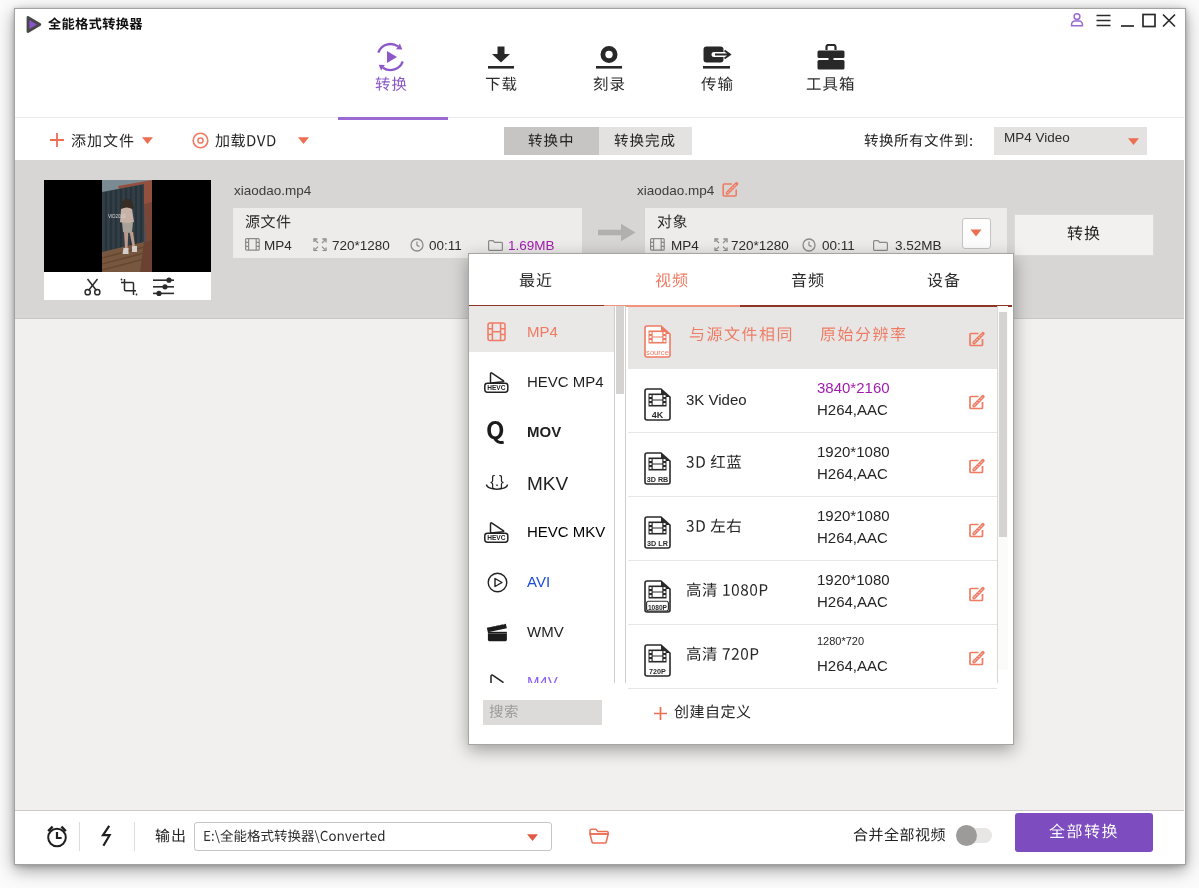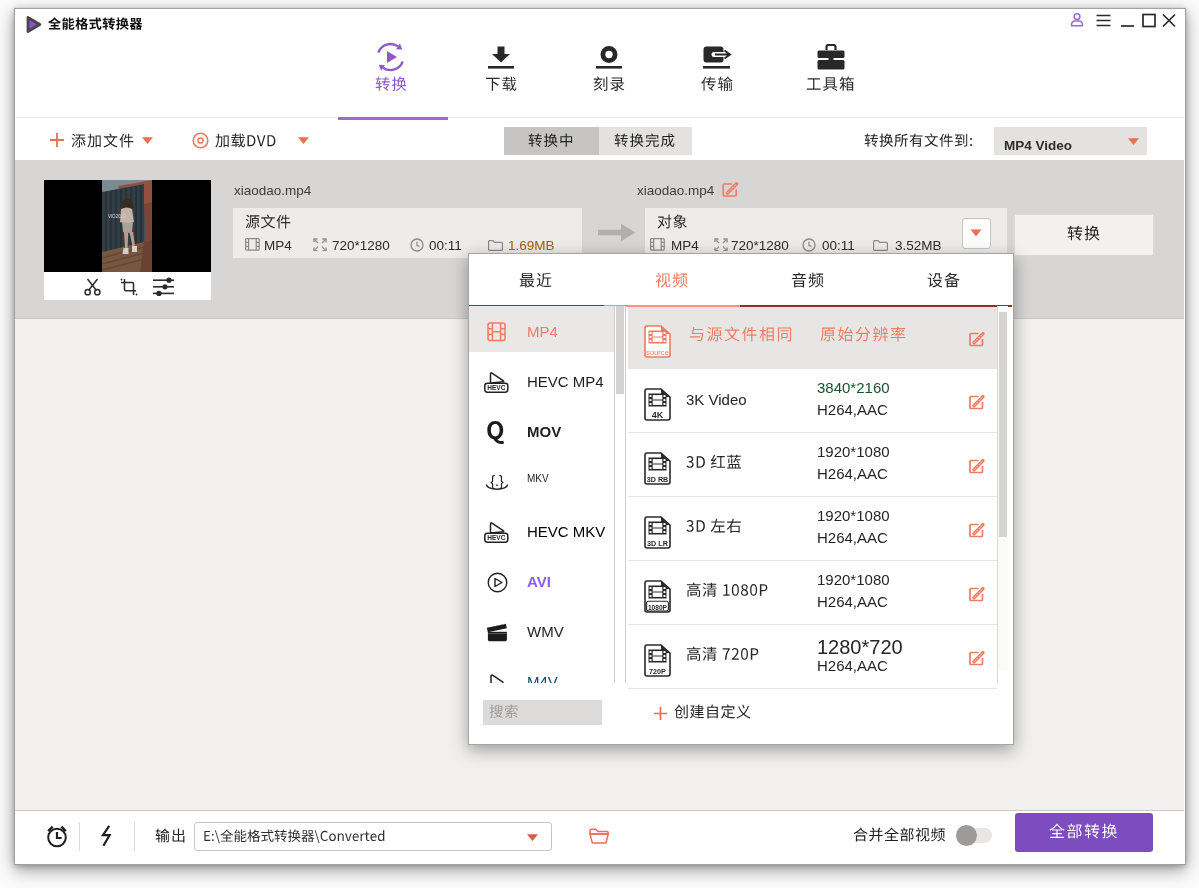--- a/index.html
+++ b/index.html
@@ -95,21 +95,21 @@
       <path transform="translate(0,12.76)" d="M1.2 -4.8C1.3 -4.9 1.7 -5.0 2.2 -5.0H3.5V-2.9L0.6 -2.4L0.8 -1.4L3.5 -1.9V1.1H4.6V-2.1L6.5 -2.5L6.5 -3.4L4.6 -3.1V-5.0H6.1V-6.0H4.6V-8.2H3.5V-6.0H2.1C2.6 -7.0 3.0 -8.2 3.4 -9.5H6.0V-10.5H3.7C3.8 -11.0 3.9 -11.5 4.1 -12.0L3.0 -12.2C2.9 -11.6 2.8 -11.0 2.7 -10.5H0.7V-9.5H2.4C2.1 -8.3 1.7 -7.3 1.6 -6.9C1.3 -6.3 1.1 -5.8 0.8 -5.8C1.0 -5.5 1.1 -5.0 1.2 -4.8ZM6.2 -7.8V-6.7H8.3C8.0 -5.7 7.7 -4.8 7.4 -4.0H11.6C11.1 -3.3 10.5 -2.4 9.9 -1.7C9.4 -2.0 8.9 -2.3 8.4 -2.6L7.7 -1.9C9.2 -1.0 10.9 0.3 11.7 1.2L12.5 0.3C12.0 -0.1 11.4 -0.6 10.7 -1.1C11.6 -2.3 12.6 -3.7 13.4 -4.7L12.6 -5.1L12.4 -5.0H8.9L9.4 -6.7H13.9V-7.8H9.7L10.2 -9.5H13.4V-10.5H10.5L10.9 -12.0L9.8 -12.2L9.4 -10.5H6.7V-9.5H9.1L8.6 -7.8Z M17.9 -12.2V-9.3H16.2V-8.2H17.9V-5.0C17.2 -4.8 16.5 -4.6 16.0 -4.5L16.3 -3.4L17.9 -3.9V-0.2C17.9 0.0 17.8 0.1 17.6 0.1C17.5 0.1 17.0 0.1 16.4 0.1C16.6 0.4 16.7 0.8 16.8 1.1C17.6 1.1 18.1 1.1 18.5 0.9C18.8 0.7 19.0 0.4 19.0 -0.2V-4.3L20.5 -4.8L20.3 -5.8L19.0 -5.3V-8.2H20.3V-9.3H19.0V-12.2ZM23.3 -10.0H26.3C26.0 -9.5 25.5 -8.9 25.1 -8.5H22.1C22.6 -9.0 22.9 -9.5 23.3 -10.0ZM20.3 -4.2V-3.2H23.8C23.3 -2.0 22.1 -0.7 19.5 0.4C19.8 0.6 20.1 1.0 20.3 1.2C22.7 0.0 24.0 -1.3 24.7 -2.7C25.6 -1.0 27.1 0.4 28.9 1.1C29.0 0.9 29.3 0.5 29.6 0.2C27.8 -0.4 26.3 -1.7 25.5 -3.2H29.3V-4.2H28.3V-8.5H26.4C26.9 -9.1 27.5 -9.8 27.9 -10.5L27.1 -11.0L27.0 -10.9H23.8C24.0 -11.3 24.2 -11.6 24.4 -12.0L23.3 -12.2C22.8 -11.0 21.8 -9.4 20.4 -8.3C20.6 -8.1 21.0 -7.8 21.1 -7.5L21.4 -7.8V-4.2ZM22.4 -4.2V-7.6H24.4V-6.1C24.4 -5.5 24.3 -4.9 24.2 -4.2ZM27.2 -4.2H25.2C25.4 -4.9 25.4 -5.5 25.4 -6.1V-7.6H27.2Z M37.6 -12.2V-9.6H32.4V-2.7H33.5V-3.6H37.6V1.1H38.8V-3.6H43.0V-2.8H44.1V-9.6H38.8V-12.2ZM33.5 -4.7V-8.5H37.6V-4.7ZM43.0 -4.7H38.8V-8.5H43.0Z" fill="#222"></path>
     </svg>
     <div style="position:absolute;left:599px;top:127px;width:93px;height:28px;background:#e3e2e1"></div>
     <svg style="position:absolute;left:614.0px;top:133.0px;overflow:visible" width="63" height="19">
       <path transform="translate(0,12.76)" d="M1.2 -4.8C1.3 -4.9 1.7 -5.0 2.2 -5.0H3.5V-2.9L0.6 -2.4L0.8 -1.4L3.5 -1.9V1.1H4.6V-2.1L6.5 -2.5L6.5 -3.4L4.6 -3.1V-5.0H6.1V-6.0H4.6V-8.2H3.5V-6.0H2.1C2.6 -7.0 3.0 -8.2 3.4 -9.5H6.0V-10.5H3.7C3.8 -11.0 3.9 -11.5 4.1 -12.0L3.0 -12.2C2.9 -11.6 2.8 -11.0 2.7 -10.5H0.7V-9.5H2.4C2.1 -8.3 1.7 -7.3 1.6 -6.9C1.3 -6.3 1.1 -5.8 0.8 -5.8C1.0 -5.5 1.1 -5.0 1.2 -4.8ZM6.2 -7.8V-6.7H8.3C8.0 -5.7 7.7 -4.8 7.4 -4.0H11.6C11.1 -3.3 10.5 -2.4 9.9 -1.7C9.4 -2.0 8.9 -2.3 8.4 -2.6L7.7 -1.9C9.2 -1.0 10.9 0.3 11.7 1.2L12.5 0.3C12.0 -0.1 11.4 -0.6 10.7 -1.1C11.6 -2.3 12.6 -3.7 13.4 -4.7L12.6 -5.1L12.4 -5.0H8.9L9.4 -6.7H13.9V-7.8H9.7L10.2 -9.5H13.4V-10.5H10.5L10.9 -12.0L9.8 -12.2L9.4 -10.5H6.7V-9.5H9.1L8.6 -7.8Z M17.9 -12.2V-9.3H16.2V-8.2H17.9V-5.0C17.2 -4.8 16.5 -4.6 16.0 -4.5L16.3 -3.4L17.9 -3.9V-0.2C17.9 0.0 17.8 0.1 17.6 0.1C17.5 0.1 17.0 0.1 16.4 0.1C16.6 0.4 16.7 0.8 16.8 1.1C17.6 1.1 18.1 1.1 18.5 0.9C18.8 0.7 19.0 0.4 19.0 -0.2V-4.3L20.5 -4.8L20.3 -5.8L19.0 -5.3V-8.2H20.3V-9.3H19.0V-12.2ZM23.3 -10.0H26.3C26.0 -9.5 25.5 -8.9 25.1 -8.5H22.1C22.6 -9.0 22.9 -9.5 23.3 -10.0ZM20.3 -4.2V-3.2H23.8C23.3 -2.0 22.1 -0.7 19.5 0.4C19.8 0.6 20.1 1.0 20.3 1.2C22.7 0.0 24.0 -1.3 24.7 -2.7C25.6 -1.0 27.1 0.4 28.9 1.1C29.0 0.9 29.3 0.5 29.6 0.2C27.8 -0.4 26.3 -1.7 25.5 -3.2H29.3V-4.2H28.3V-8.5H26.4C26.9 -9.1 27.5 -9.8 27.9 -10.5L27.1 -11.0L27.0 -10.9H23.8C24.0 -11.3 24.2 -11.6 24.4 -12.0L23.3 -12.2C22.8 -11.0 21.8 -9.4 20.4 -8.3C20.6 -8.1 21.0 -7.8 21.1 -7.5L21.4 -7.8V-4.2ZM22.4 -4.2V-7.6H24.4V-6.1C24.4 -5.5 24.3 -4.9 24.2 -4.2ZM27.2 -4.2H25.2C25.4 -4.9 25.4 -5.5 25.4 -6.1V-7.6H27.2Z M34.3 -7.9V-6.9H42.2V-7.9ZM31.8 -5.2V-4.2H35.7C35.5 -1.6 34.9 -0.4 31.6 0.3C31.8 0.5 32.1 0.9 32.2 1.2C35.8 0.4 36.6 -1.2 36.8 -4.2H39.4V-0.6C39.4 0.6 39.7 0.9 41.1 0.9C41.3 0.9 43.0 0.9 43.3 0.9C44.4 0.9 44.7 0.4 44.9 -1.6C44.6 -1.7 44.1 -1.8 43.9 -2.0C43.8 -0.3 43.7 -0.1 43.2 -0.1C42.8 -0.1 41.5 -0.1 41.2 -0.1C40.6 -0.1 40.5 -0.1 40.5 -0.6V-4.2H44.7V-5.2ZM37.1 -12.0C37.4 -11.5 37.6 -11.0 37.8 -10.5H32.2V-7.3H33.3V-9.5H43.2V-7.3H44.3V-10.5H39.1C38.9 -11.0 38.5 -11.8 38.2 -12.3Z M54.4 -12.2C54.4 -11.3 54.4 -10.5 54.5 -9.7H48.4V-5.6C48.4 -3.8 48.2 -1.2 47.0 0.5C47.3 0.7 47.7 1.0 47.9 1.3C49.3 -0.7 49.5 -3.6 49.5 -5.6V-5.7H52.1C52.1 -3.2 52.0 -2.3 51.8 -2.1C51.7 -2.0 51.6 -1.9 51.4 -1.9C51.1 -1.9 50.5 -1.9 49.8 -2.0C50.0 -1.7 50.1 -1.3 50.1 -1.0C50.8 -0.9 51.5 -0.9 51.9 -1.0C52.3 -1.0 52.5 -1.1 52.7 -1.4C53.1 -1.8 53.1 -3.0 53.2 -6.3C53.2 -6.4 53.2 -6.7 53.2 -6.7H49.5V-8.7H54.5C54.7 -6.3 55.1 -4.2 55.6 -2.5C54.6 -1.4 53.5 -0.5 52.2 0.2C52.5 0.4 52.9 0.9 53.0 1.1C54.2 0.4 55.2 -0.4 56.0 -1.3C56.7 0.2 57.6 1.1 58.7 1.1C59.8 1.1 60.2 0.3 60.4 -2.1C60.1 -2.2 59.7 -2.5 59.5 -2.7C59.4 -0.8 59.2 -0.1 58.8 -0.1C58.0 -0.1 57.4 -0.9 56.9 -2.3C57.9 -3.7 58.8 -5.4 59.4 -7.2L58.3 -7.5C57.9 -6.1 57.2 -4.7 56.4 -3.6C56.1 -5.0 55.8 -6.7 55.6 -8.7H60.3V-9.7H55.6C55.5 -10.5 55.5 -11.3 55.5 -12.2ZM56.2 -11.5C57.2 -11.0 58.3 -10.2 58.8 -9.7L59.5 -10.5C58.9 -11.0 57.8 -11.7 56.9 -12.1Z" fill="#222"></path>
     </svg>
     <svg style="position:absolute;left:864.0px;top:133.0px;overflow:visible" width="111" height="19">
       <path transform="translate(0,12.76)" d="M1.2 -4.8C1.3 -4.9 1.7 -5.0 2.2 -5.0H3.5V-2.9L0.6 -2.4L0.8 -1.4L3.5 -1.9V1.1H4.6V-2.1L6.5 -2.5L6.5 -3.4L4.6 -3.1V-5.0H6.1V-6.0H4.6V-8.2H3.5V-6.0H2.1C2.6 -7.0 3.0 -8.2 3.4 -9.5H6.0V-10.5H3.7C3.8 -11.0 3.9 -11.5 4.1 -12.0L3.0 -12.2C2.9 -11.6 2.8 -11.0 2.7 -10.5H0.7V-9.5H2.4C2.1 -8.3 1.7 -7.3 1.6 -6.9C1.3 -6.3 1.1 -5.8 0.8 -5.8C1.0 -5.5 1.1 -5.0 1.2 -4.8ZM6.2 -7.8V-6.7H8.3C8.0 -5.7 7.7 -4.8 7.4 -4.0H11.6C11.1 -3.3 10.5 -2.4 9.9 -1.7C9.4 -2.0 8.9 -2.3 8.4 -2.6L7.7 -1.9C9.2 -1.0 10.9 0.3 11.7 1.2L12.5 0.3C12.0 -0.1 11.4 -0.6 10.7 -1.1C11.6 -2.3 12.6 -3.7 13.4 -4.7L12.6 -5.1L12.4 -5.0H8.9L9.4 -6.7H13.9V-7.8H9.7L10.2 -9.5H13.4V-10.5H10.5L10.9 -12.0L9.8 -12.2L9.4 -10.5H6.7V-9.5H9.1L8.6 -7.8Z M17.4 -12.2V-9.3H15.7V-8.2H17.4V-5.0C16.7 -4.8 16.0 -4.6 15.5 -4.5L15.8 -3.4L17.4 -3.9V-0.2C17.4 0.0 17.3 0.1 17.1 0.1C17.0 0.1 16.5 0.1 15.9 0.1C16.1 0.4 16.2 0.8 16.3 1.1C17.1 1.1 17.6 1.1 18.0 0.9C18.3 0.7 18.5 0.4 18.5 -0.2V-4.3L20.0 -4.8L19.8 -5.8L18.5 -5.3V-8.2H19.8V-9.3H18.5V-12.2ZM22.8 -10.0H25.8C25.5 -9.5 25.0 -8.9 24.6 -8.5H21.6C22.1 -9.0 22.4 -9.5 22.8 -10.0ZM19.8 -4.2V-3.2H23.3C22.8 -2.0 21.6 -0.7 19.0 0.4C19.3 0.6 19.6 1.0 19.8 1.2C22.2 0.0 23.5 -1.3 24.2 -2.7C25.1 -1.0 26.6 0.4 28.4 1.1C28.5 0.9 28.8 0.5 29.1 0.2C27.3 -0.4 25.8 -1.7 25.0 -3.2H28.8V-4.2H27.8V-8.5H25.9C26.4 -9.1 27.0 -9.8 27.4 -10.5L26.6 -11.0L26.5 -10.9H23.3C23.5 -11.3 23.7 -11.6 23.9 -12.0L22.8 -12.2C22.3 -11.0 21.3 -9.4 19.9 -8.3C20.1 -8.1 20.5 -7.8 20.6 -7.5L20.9 -7.8V-4.2ZM21.9 -4.2V-7.6H23.9V-6.1C23.9 -5.5 23.8 -4.9 23.7 -4.2ZM26.7 -4.2H24.7C24.9 -4.9 24.9 -5.5 24.9 -6.1V-7.6H26.7Z M37.7 -10.7V-5.9C37.7 -3.9 37.6 -1.3 35.9 0.5C36.1 0.6 36.5 1.0 36.7 1.2C38.6 -0.7 38.9 -3.7 38.9 -5.9V-6.2H41.1V1.1H42.2V-6.2H43.9V-7.3H38.9V-9.9C40.5 -10.2 42.4 -10.6 43.6 -11.1L42.9 -12.0C41.7 -11.5 39.6 -11.0 37.7 -10.7ZM32.5 -5.2V-5.7V-7.6H35.4V-5.2ZM36.4 -11.9C35.2 -11.4 33.2 -11.0 31.4 -10.7V-5.7C31.4 -3.8 31.3 -1.3 30.4 0.5C30.7 0.6 31.1 1.0 31.3 1.2C32.1 -0.3 32.4 -2.4 32.5 -4.2H36.4V-8.5H32.5V-9.9C34.1 -10.1 35.9 -10.5 37.1 -11.0Z M50.7 -12.2C50.5 -11.6 50.3 -10.9 50.0 -10.3H45.9V-9.3H49.6C48.7 -7.4 47.3 -5.6 45.6 -4.4C45.8 -4.2 46.1 -3.8 46.3 -3.6C47.2 -4.2 48.0 -5.0 48.7 -5.9V1.1H49.8V-1.7H55.8V-0.2C55.8 0.0 55.8 0.1 55.5 0.1C55.3 0.1 54.4 0.1 53.4 0.1C53.6 0.4 53.7 0.8 53.8 1.1C55.0 1.1 55.8 1.1 56.3 1.0C56.8 0.8 56.9 0.4 56.9 -0.2V-7.6H49.9C50.2 -8.1 50.5 -8.7 50.8 -9.3H58.6V-10.3H51.2C51.4 -10.8 51.6 -11.4 51.8 -11.9ZM49.8 -4.2H55.8V-2.7H49.8ZM49.8 -5.1V-6.6H55.8V-5.1Z M66.1 -11.9C66.6 -11.2 67.0 -10.3 67.2 -9.7L68.4 -10.0C68.2 -10.6 67.7 -11.6 67.3 -12.3ZM60.7 -9.6V-8.6H63.0C63.8 -6.4 65.0 -4.5 66.5 -2.9C64.9 -1.6 62.9 -0.6 60.5 0.1C60.7 0.4 61.1 0.9 61.2 1.1C63.6 0.3 65.6 -0.7 67.3 -2.1C68.9 -0.7 70.9 0.4 73.3 1.1C73.5 0.8 73.8 0.3 74.0 0.1C71.7 -0.5 69.7 -1.6 68.1 -2.9C69.6 -4.4 70.7 -6.3 71.5 -8.6H73.8V-9.6ZM67.3 -3.7C65.9 -5.0 64.9 -6.7 64.1 -8.6H70.3C69.6 -6.6 68.6 -5.0 67.3 -3.7Z M79.6 -4.9V-3.9H83.8V1.2H84.8V-3.9H88.8V-4.9H84.8V-8.1H88.2V-9.2H84.8V-12.0H83.8V-9.2H81.8C82.0 -9.9 82.2 -10.6 82.3 -11.2L81.3 -11.5C80.9 -9.6 80.3 -7.7 79.5 -6.5C79.7 -6.4 80.2 -6.1 80.4 -5.9C80.8 -6.5 81.2 -7.3 81.5 -8.1H83.8V-4.9ZM78.9 -12.1C78.1 -9.9 76.8 -7.8 75.5 -6.3C75.7 -6.1 76.0 -5.5 76.1 -5.3C76.6 -5.8 77.0 -6.3 77.4 -7.0V1.1H78.5V-8.7C79.0 -9.7 79.5 -10.7 79.9 -11.8Z M99.3 -10.9V-2.1H100.3V-10.9ZM102.2 -11.9V-0.5C102.2 -0.3 102.1 -0.2 101.8 -0.2C101.6 -0.2 100.8 -0.2 99.9 -0.2C100.1 0.1 100.3 0.6 100.4 0.9C101.4 0.9 102.2 0.8 102.6 0.6C103.1 0.5 103.2 0.1 103.2 -0.5V-11.9ZM90.9 -0.6 91.1 0.4C93.1 0.1 95.8 -0.5 98.4 -1.0L98.3 -1.9L95.3 -1.4V-3.6H98.2V-4.6H95.3V-6.2H94.3V-4.6H91.4V-3.6H94.3V-1.2ZM91.7 -6.4C92.1 -6.5 92.6 -6.6 97.1 -7.0C97.4 -6.7 97.5 -6.4 97.7 -6.1L98.5 -6.7C98.1 -7.5 97.1 -8.8 96.3 -9.8L95.5 -9.3C95.9 -8.9 96.2 -8.4 96.6 -7.9L92.9 -7.6C93.5 -8.3 94.1 -9.3 94.6 -10.3H98.5V-11.2H91.0V-10.3H93.3C92.9 -9.2 92.3 -8.3 92.1 -8.0C91.8 -7.7 91.6 -7.4 91.4 -7.4C91.5 -7.1 91.7 -6.6 91.7 -6.4Z M107.0 -5.7C107.5 -5.7 108.0 -6.1 108.0 -6.7C108.0 -7.3 107.5 -7.7 107.0 -7.7C106.5 -7.7 106.1 -7.3 106.1 -6.7C106.1 -6.1 106.5 -5.7 107.0 -5.7ZM107.0 0.2C107.5 0.2 108.0 -0.2 108.0 -0.8C108.0 -1.4 107.5 -1.8 107.0 -1.8C106.5 -1.8 106.1 -1.4 106.1 -0.8C106.1 -0.2 106.5 0.2 107.0 0.2Z" fill="#222"></path>
     </svg>
     <div style="position:absolute;left:994px;top:127px;width:153px;height:28px;background:#e3e2e1"></div>
-    <div style="position:absolute;left:1004px;top:138px;font-size:13.5px;color:#2e2e2e;font-weight:700;letter-spacing:0;white-space:nowrap;line-height:1.2">MP4 Video</div>
+    <div style="position:absolute;left:1004px;top:130px;font-size:13.5px;color:#2e2e2e;font-weight:400;letter-spacing:0;white-space:nowrap;line-height:1.2">MP4 Video</div>
     <svg style="position:absolute;left:1127px;top:137px;" width="13" height="9" viewBox="0 0 13 9">
       <path d="M1 1.2 L6.5 8 L12 1.2 Z" fill="#ec6e53"></path>
     </svg>
     <div style="position:absolute;left:15px;top:160px;width:1169px;height:158px;background:#d7d6d5"></div>
     <div style="position:absolute;left:15px;top:318px;width:1169px;height:1px;background:#c8c7c6"></div>
     <div style="position:absolute;left:15px;top:319px;width:1169px;height:492px;background:#f1f0ef"></div>
     <div style="position:absolute;left:44px;top:180px;width:167px;height:92px;background:#000"></div>
     <svg style="position:absolute;left:102px;top:180px;" width="50" height="92" viewBox="0 0 50 92">
       <rect width="50" height="92" fill="#46525a"></rect>
       <path d="M0 0 H50 V6 L0 14 Z" fill="#7b8b94"></path>
@@ -180,21 +180,21 @@
     </svg>
     <div style="position:absolute;left:332px;top:238px;font-size:13.5px;color:#2c2c2c">720*1280</div>
     <svg style="position:absolute;left:410px;top:238px;" width="14" height="14" viewBox="0 0 14 14">
       <circle cx="7" cy="7" r="6" fill="none" stroke="#8b8a89" stroke-width="1.3"></circle>
       <path d="M7 3.4 V7.4 L9.6 8.6" fill="none" stroke="#8b8a89" stroke-width="1.2"></path>
     </svg>
     <div style="position:absolute;left:429px;top:238px;font-size:13.5px;color:#2c2c2c">00:11</div>
     <svg style="position:absolute;left:488px;top:239px;" width="15" height="12" viewBox="0 0 15 12">
       <path d="M0.6 2.6 a1 1 0 0 1 1-1 h3.4 l1.6 1.8 h6.8 a1 1 0 0 1 1 1 v6 a1 1 0 0 1 -1 1 H1.6 a1 1 0 0 1 -1-1 Z" fill="none" stroke="#8b8a89" stroke-width="1.2"></path>
     </svg>
-    <div style="position:absolute;left:508px;top:238px;font-size:13.5px;color:#a16207">1.69MB</div>
+    <div style="position:absolute;left:508px;top:238px;font-size:13.5px;color:#a21caf">1.69MB</div>
     <div style="position:absolute;left:645px;top:208px;width:362px;height:50px;background:#edeceb"></div>
     <svg style="position:absolute;left:657.0px;top:214.0px;overflow:visible" width="32" height="20">
       <path transform="translate(0,13.20)" d="M7.5 -5.9C8.2 -4.8 8.9 -3.4 9.2 -2.5L10.1 -3.0C9.9 -3.9 9.2 -5.3 8.4 -6.3ZM1.4 -6.8C2.3 -6.0 3.3 -5.0 4.1 -4.0C3.2 -2.1 2.0 -0.6 0.7 0.3C0.9 0.5 1.3 0.9 1.5 1.2C2.9 0.2 4.0 -1.2 4.9 -3.0C5.6 -2.2 6.2 -1.4 6.5 -0.7L7.4 -1.6C7.0 -2.3 6.3 -3.3 5.5 -4.2C6.1 -5.9 6.6 -8.0 6.9 -10.4L6.2 -10.6L6.0 -10.6H1.1V-9.5H5.7C5.4 -7.9 5.1 -6.5 4.6 -5.2C3.8 -6.0 3.0 -6.8 2.2 -7.5ZM11.5 -12.6V-9.0H7.2V-7.9H11.5V-0.3C11.5 -0.1 11.4 0.0 11.1 0.0C10.9 0.0 10.0 0.0 9.1 0.0C9.2 0.3 9.4 0.9 9.4 1.2C10.7 1.2 11.5 1.2 11.9 1.0C12.4 0.8 12.6 0.4 12.6 -0.3V-7.9H14.4V-9.0H12.6V-12.6Z M20.6 -12.7C19.8 -11.4 18.3 -9.9 16.3 -8.8C16.5 -8.7 16.9 -8.3 17.0 -8.1C17.3 -8.2 17.6 -8.4 17.9 -8.6V-6.2H20.4C19.3 -5.5 17.9 -5.0 16.5 -4.6C16.7 -4.4 16.9 -4.0 17.0 -3.8C18.5 -4.2 19.9 -4.8 21.1 -5.5C21.5 -5.3 21.8 -5.0 22.1 -4.8C20.9 -3.9 18.7 -3.0 17.0 -2.7C17.2 -2.5 17.4 -2.1 17.6 -1.9C19.3 -2.3 21.3 -3.2 22.7 -4.2C22.9 -3.9 23.1 -3.7 23.3 -3.4C21.8 -2.1 19.0 -1.0 16.8 -0.4C17.0 -0.3 17.3 0.1 17.4 0.4C19.5 -0.2 22.0 -1.3 23.7 -2.6C24.1 -1.5 23.9 -0.6 23.3 -0.2C23.0 0.0 22.6 0.0 22.2 0.0C21.9 0.0 21.4 0.0 20.8 -0.0C21.0 0.3 21.1 0.7 21.1 1.0C21.6 1.0 22.1 1.1 22.4 1.1C23.1 1.1 23.5 1.0 24.0 0.6C25.0 -0.0 25.3 -1.6 24.6 -3.2L25.4 -3.6C26.0 -2.1 27.3 -0.4 29.0 0.4C29.2 0.1 29.5 -0.3 29.8 -0.5C28.1 -1.2 26.9 -2.7 26.3 -4.0C27.0 -4.4 27.8 -4.8 28.4 -5.3L27.5 -5.9C26.7 -5.3 25.3 -4.5 24.2 -3.9C23.7 -4.7 22.9 -5.5 21.9 -6.1L21.9 -6.2H28.2V-9.5H24.2C24.7 -10.0 25.1 -10.6 25.4 -11.1L24.6 -11.7L24.5 -11.6H21.2C21.4 -11.9 21.6 -12.2 21.8 -12.4ZM20.4 -10.7H23.8C23.5 -10.3 23.2 -9.9 22.9 -9.5H19.1C19.6 -9.9 20.0 -10.3 20.4 -10.7ZM19.0 -8.7H22.9C22.6 -8.1 22.1 -7.5 21.6 -7.0H19.0ZM24.0 -8.7H27.1V-7.0H22.9C23.3 -7.5 23.7 -8.1 24.0 -8.7Z" fill="#2b2b2b"></path>
     </svg>
     <svg style="position:absolute;left:650px;top:238px;" width="15" height="13" viewBox="0 0 15 13">
       <g fill="none" stroke="#8b8a89" stroke-width="1.2">
         <rect x="0.6" y="0.6" width="13.6" height="11.6" rx="1"></rect>
         <path d="M3.6 0.6 v11.6 M11.2 0.6 v11.6 M0.6 4.4 h3 M0.6 8.4 h3 M11.2 4.4 h3.2 M11.2 8.4 h3.2"></path>
       </g>
     </svg>
@@ -256,43 +256,43 @@
     </svg>
     <div style="position:absolute;left:527px;top:373px;font-size:15px;color:#1f1f1f;font-weight:400">HEVC MP4</div>
     <svg style="position:absolute;left:486.0px;top:418.0px;overflow:visible" width="20" height="32">
       <path transform="translate(0,21.12)" d="M9.2 -2.6C6.6 -2.6 4.9 -5.0 4.9 -9.0C4.9 -12.8 6.6 -15.0 9.2 -15.0C11.9 -15.0 13.6 -12.8 13.6 -9.0C13.6 -5.0 11.9 -2.6 9.2 -2.6ZM15.0 4.8C16.3 4.8 17.4 4.6 18.0 4.3L17.3 1.7C16.8 1.8 16.2 2.0 15.4 2.0C13.8 2.0 12.2 1.4 11.4 0.1C14.9 -0.8 17.2 -4.1 17.2 -9.0C17.2 -14.7 13.9 -18.1 9.2 -18.1C4.5 -18.1 1.3 -14.7 1.3 -9.0C1.3 -3.9 3.8 -0.6 7.6 0.2C8.8 2.9 11.4 4.8 15.0 4.8Z" fill="#1c1c1c"></path>
     </svg>
     <div style="position:absolute;left:527px;top:423px;font-size:15px;color:#1f1f1f;font-weight:700">MOV</div>
     <svg style="position:absolute;left:484px;top:471px;" width="26" height="22" viewBox="0 0 26 22">
       <path d="M2.5 13.5 a10.5 4.8 0 1 0 21 0" fill="none" stroke="#222" stroke-width="1.4"></path>
       <text x="13" y="15" font-size="14.5" text-anchor="middle" font-family="Liberation Sans,sans-serif" fill="#222">{.}</text>
     </svg>
-    <div style="position:absolute;left:527px;top:473px;font-size:10px;color:#1f1f1f;font-weight:400">MKV</div>
+    <div style="position:absolute;left:527px;top:473px;font-size:19px;color:#1f1f1f;font-weight:400">MKV</div>
     <svg style="position:absolute;left:484px;top:520.5px;" width="26" height="22" viewBox="0 0 26 22">
       <path d="M6.5 11.5 V2.8 a0.9 0.9 0 0 1 1.45-.75 L19.5 9.8 a0.5 0.5 0 0 1 -.2.9 L7 12 Z" fill="none" stroke="#222" stroke-width="1.5" stroke-linejoin="round"></path>
       <rect x="0.8" y="12.2" width="23" height="9" rx="2.6" fill="#fff" stroke="#222" stroke-width="1.5"></rect>
       <text x="12.3" y="19.3" font-size="6.6" font-weight="bold" text-anchor="middle" font-family="Liberation Sans,sans-serif" fill="#222">HEVC</text>
     </svg>
     <div style="position:absolute;left:527px;top:523px;font-size:15px;color:#000000;font-weight:400">HEVC MKV</div>
     <svg style="position:absolute;left:487px;top:572px;" width="21" height="21" viewBox="0 0 21 21">
       <circle cx="10.5" cy="10.5" r="9.3" fill="none" stroke="#222" stroke-width="1.4"></circle>
       <path d="M8 6.5 L15 10.5 L8 14.5 Z" fill="none" stroke="#222" stroke-width="1.4" stroke-linejoin="round"></path>
     </svg>
-    <div style="position:absolute;left:527px;top:573px;font-size:15px;color:#8b5cf6;font-weight:700">AVI</div>
+    <div style="position:absolute;left:527px;top:573px;font-size:15px;color:#1d4ed8;font-weight:400">AVI</div>
     <svg style="position:absolute;left:486px;top:622px;" width="23" height="20" viewBox="0 0 23 20">
       <path d="M0.8 5.8 L19.8 1.8 L20.9 6.3 L1.9 10.3 Z" fill="#1c1c1c"></path>
       <path d="M4.2 4.9 l2.1 -2.6 M8.6 4.0 l2.1 -2.6 M13.0 3.1 l2.1 -2.6 M17.4 2.2 l2.0 -2.2" stroke="#fff" stroke-width="1.3"></path>
       <path d="M1.9 11.2 h19 v6.6 a1.4 1.4 0 0 1 -1.4 1.4 H3.3 a1.4 1.4 0 0 1 -1.4 -1.4 Z" fill="#1c1c1c"></path>
       <rect x="1.9" y="9.8" width="19" height="1.2" fill="#1c1c1c"></rect>
     </svg>
     <div style="position:absolute;left:527px;top:623px;font-size:15px;color:#1f1f1f;font-weight:400">WMV</div>
     <svg style="position:absolute;left:486px;top:674px;" width="24" height="12" viewBox="0 0 24 12">
       <path d="M5 10 L5 2 a1 1 0 0 1 1.6-.8 L17.5 8.6" fill="none" stroke="#222" stroke-width="1.5"></path>
     </svg>
-    <div style="position:absolute;left:527px;top:673px;font-size:15px;color:#0c4a6e;font-weight:400">M4V</div>
+    <div style="position:absolute;left:527px;top:673px;font-size:15px;color:#8b5cf6;font-weight:400">M4V</div>
     <div style="position:absolute;left:469px;top:683px;width:146px;height:59px;background:#fff"></div>
     <div style="position:absolute;left:614px;top:306px;width:1px;height:377px;background:#cfcecd"></div>
     <div style="position:absolute;left:625px;top:306px;width:1px;height:377px;background:#cfcecd"></div>
     <div style="position:absolute;left:615px;top:306px;width:10px;height:377px;background:#fff"></div>
     <div style="position:absolute;left:616px;top:306px;width:8px;height:88px;background:#d4d3d2"></div>
     <div style="position:absolute;left:628px;top:307px;width:369px;height:61px;background:#e7e6e5"></div>
     <div style="position:absolute;left:628px;top:368px;width:369px;height:1px;background:#e7e6e5"></div>
     <div style="position:absolute;left:628px;top:432px;width:369px;height:1px;background:#e7e6e5"></div>
     <div style="position:absolute;left:628px;top:496px;width:369px;height:1px;background:#e7e6e5"></div>
     <div style="position:absolute;left:628px;top:560px;width:369px;height:1px;background:#e7e6e5"></div>
@@ -331,21 +331,21 @@
       <rect x="19.5" y="7.1" width="2" height="1.9" fill="#fff"></rect>
       <rect x="5.5" y="11.1" width="2" height="1.9" fill="#fff"></rect>
       <rect x="19.5" y="11.1" width="2" height="1.9" fill="#fff"></rect>
       <rect x="5.5" y="15.1" width="2" height="1.9" fill="#fff"></rect>
       <rect x="19.5" y="15.1" width="2" height="1.9" fill="#fff"></rect>
       <rect x="8.7" y="7.1" width="9.6" height="4.4" fill="#fff"></rect>
       <rect x="8.7" y="12.5" width="9.6" height="4.4" fill="#fff"></rect>
       <text x="13.5" y="29.6" font-size="9" font-weight="bold" text-anchor="middle" font-family="Liberation Sans,sans-serif" fill="#2a2a2a">4K</text>
     </svg>
     <div style="position:absolute;left:686px;top:391px;font-size:15px;color:#262626;font-weight:400;letter-spacing:0;white-space:nowrap;line-height:1.2">3K Video</div>
-    <div style="position:absolute;left:817px;top:379px;font-size:15px;color:#14532d;font-weight:400;letter-spacing:0;white-space:nowrap;line-height:1.2">3840*2160</div>
+    <div style="position:absolute;left:817px;top:379px;font-size:15px;color:#a21caf;font-weight:400;letter-spacing:0;white-space:nowrap;line-height:1.2">3840*2160</div>
     <div style="position:absolute;left:817px;top:401px;font-size:15px;color:#262626;font-weight:400;letter-spacing:0;white-space:nowrap;line-height:1.2">H264,AAC</div>
     <svg style="position:absolute;left:969px;top:394px;" width="17" height="17" viewBox="0 0 17 17">
       <path d="M9.5 2.5 H2 a1 1 0 0 0 -1 1 V13.5 a1 1 0 0 0 1 1 H12.5 a1 1 0 0 0 1-1 V8" fill="none" stroke="#ef7b63" stroke-width="1.7"></path>
       <path d="M5.0 11.7 L14.0 2.6" stroke="#ef7b63" stroke-width="3.4" stroke-linecap="round"></path>
       <path d="M5.2 11.5 L13.8 2.8" stroke="#fff" stroke-width="0.9" stroke-dasharray="1.6,1.6"></path>
     </svg>
     <svg style="position:absolute;left:644px;top:452px;" width="27" height="33" viewBox="0 0 27 33">
       <path d="M1 3 a2 2 0 0 1 2-2 H17 L26 9 V30 a2 2 0 0 1 -2 2 H3 a2 2 0 0 1 -2-2 Z" fill="#fff" stroke="#2a2a2a" stroke-width="1.6"></path>
       <path d="M17 1 V9 H26 Z" fill="#2a2a2a"></path>
       <rect x="4.5" y="5.5" width="18" height="13" fill="#2a2a2a"></rect>
@@ -428,21 +428,21 @@
       <rect x="19.5" y="11.1" width="2" height="1.9" fill="#fff"></rect>
       <rect x="5.5" y="15.1" width="2" height="1.9" fill="#fff"></rect>
       <rect x="19.5" y="15.1" width="2" height="1.9" fill="#fff"></rect>
       <rect x="8.7" y="7.1" width="9.6" height="4.4" fill="#fff"></rect>
       <rect x="8.7" y="12.5" width="9.6" height="4.4" fill="#fff"></rect>
       <text x="13.5" y="29.6" font-size="7.2" font-weight="bold" text-anchor="middle" font-family="Liberation Sans,sans-serif" fill="#2a2a2a">720P</text>
     </svg>
     <svg style="position:absolute;left:686.0px;top:646.0px;overflow:visible" width="75" height="21">
       <path transform="translate(0,13.64)" d="M4.4 -8.7H11.1V-7.3H4.4ZM3.3 -9.5V-6.4H12.4V-9.5ZM6.8 -12.8 7.3 -11.4H0.9V-10.4H14.5V-11.4H8.6C8.4 -11.9 8.2 -12.6 8.0 -13.1ZM1.5 -5.5V1.2H2.6V-4.6H12.9V0.0C12.9 0.2 12.8 0.2 12.6 0.2C12.4 0.2 11.7 0.3 11.0 0.2C11.2 0.5 11.3 0.8 11.4 1.1C12.4 1.1 13.1 1.1 13.5 1.0C13.9 0.8 14.0 0.6 14.0 0.0V-5.5ZM4.4 -3.6V0.3H5.5V-0.4H10.9V-3.6ZM5.5 -2.8H9.9V-1.3H5.5Z M17.3 -12.0C18.1 -11.5 19.2 -10.8 19.7 -10.3L20.4 -11.2C19.9 -11.7 18.8 -12.3 18.0 -12.8ZM16.5 -7.8C17.4 -7.4 18.6 -6.6 19.1 -6.1L19.8 -7.0C19.2 -7.5 18.1 -8.2 17.2 -8.7ZM17.0 0.3 18.1 1.0C18.8 -0.4 19.7 -2.4 20.4 -4.0L19.4 -4.7C18.7 -2.9 17.7 -0.9 17.0 0.3ZM22.7 -3.3H28.3V-2.1H22.7ZM22.7 -4.2V-5.3H28.3V-4.2ZM24.9 -13.0V-11.8H20.9V-10.9H24.9V-9.9H21.3V-9.1H24.9V-8.0H20.4V-7.1H30.7V-8.0H26.1V-9.1H29.8V-9.9H26.1V-10.9H30.2V-11.8H26.1V-13.0ZM21.6 -6.2V1.2H22.7V-1.2H28.3V-0.1C28.3 0.1 28.2 0.2 28.0 0.2C27.8 0.2 27.0 0.2 26.3 0.2C26.4 0.4 26.5 0.9 26.6 1.2C27.7 1.2 28.4 1.2 28.8 1.0C29.3 0.8 29.4 0.5 29.4 -0.1V-6.2Z M39.0 0.0H40.5C40.7 -4.4 41.2 -7.1 43.8 -10.5V-11.4H36.7V-10.2H42.2C40.0 -7.1 39.2 -4.3 39.0 0.0Z M45.8 0.0H52.9V-1.2H49.8C49.2 -1.2 48.5 -1.2 47.9 -1.1C50.6 -3.6 52.4 -6.0 52.4 -8.2C52.4 -10.2 51.1 -11.6 49.0 -11.6C47.6 -11.6 46.6 -10.9 45.7 -9.9L46.5 -9.1C47.2 -9.9 47.9 -10.4 48.9 -10.4C50.3 -10.4 51.0 -9.5 51.0 -8.2C51.0 -6.2 49.3 -4.0 45.8 -0.8Z M58.5 0.2C60.6 0.2 62.0 -1.8 62.0 -5.7C62.0 -9.7 60.6 -11.6 58.5 -11.6C56.3 -11.6 55.0 -9.7 55.0 -5.7C55.0 -1.8 56.3 0.2 58.5 0.2ZM58.5 -0.9C57.2 -0.9 56.3 -2.4 56.3 -5.7C56.3 -9.0 57.2 -10.4 58.5 -10.4C59.8 -10.4 60.7 -9.0 60.7 -5.7C60.7 -2.4 59.8 -0.9 58.5 -0.9Z M64.8 0.0H66.3V-4.5H68.1C70.6 -4.5 72.3 -5.6 72.3 -8.0C72.3 -10.5 70.6 -11.4 68.1 -11.4H64.8ZM66.3 -5.7V-10.2H67.9C69.9 -10.2 70.9 -9.7 70.9 -8.0C70.9 -6.4 70.0 -5.7 68.0 -5.7Z" fill="#262626"></path>
     </svg>
-    <div style="position:absolute;left:817px;top:635px;font-size:20px;color:#262626;font-weight:400;letter-spacing:0;white-space:nowrap;line-height:1.2">1280*720</div>
+    <div style="position:absolute;left:817px;top:635px;font-size:11px;color:#262626;font-weight:400;letter-spacing:0;white-space:nowrap;line-height:1.2">1280*720</div>
     <div style="position:absolute;left:817px;top:657px;font-size:15px;color:#262626;font-weight:400;letter-spacing:0;white-space:nowrap;line-height:1.2">H264,AAC</div>
     <svg style="position:absolute;left:969px;top:650px;" width="17" height="17" viewBox="0 0 17 17">
       <path d="M9.5 2.5 H2 a1 1 0 0 0 -1 1 V13.5 a1 1 0 0 0 1 1 H12.5 a1 1 0 0 0 1-1 V8" fill="none" stroke="#ef7b63" stroke-width="1.7"></path>
       <path d="M5.0 11.7 L14.0 2.6" stroke="#ef7b63" stroke-width="3.4" stroke-linecap="round"></path>
       <path d="M5.2 11.5 L13.8 2.8" stroke="#fff" stroke-width="0.9" stroke-dasharray="1.6,1.6"></path>
     </svg>
     <div style="position:absolute;left:997px;top:306px;width:1px;height:377px;background:#d8d7d6"></div>
     <div style="position:absolute;left:998px;top:306px;width:10px;height:364px;background:#fbfbfa"></div>
     <div style="position:absolute;left:999px;top:312px;width:8px;height:225px;background:#d4d3d2"></div>
     <div style="position:absolute;left:483px;top:700px;width:119px;height:25px;background:#dcdbda"></div>

